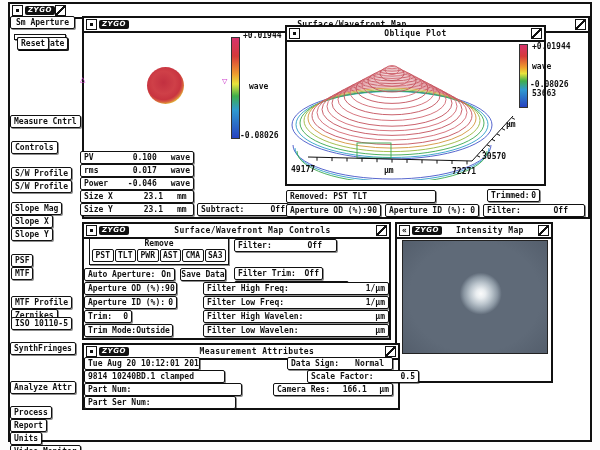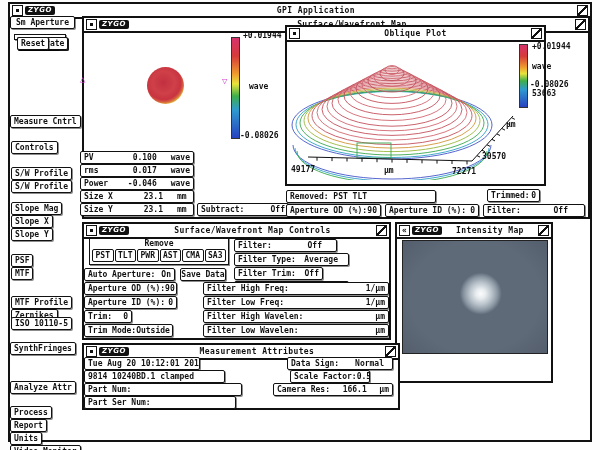--- a/index.html
+++ b/index.html
@@ -50,21 +50,20 @@
 <body>
 
 <div id="screen">
 
   <div class="win" style="left:8px;top:2px;width:584px;height:440px;">
     <div class="titlebar">
       <div class="menu-btn">
           <div class="menu-dot"></div>
         </div>
       <div class="logo">ZYGO</div>
-      <div class="title">GPI Application</div>
       <div class="corner-icon"></div>
     </div>
   </div>
 
   <div class="sb" style="left:10px;top:16px;">
     <div class="btn" style="padding:2px 5px;">Sm Aperture</div>
   </div>
 
   <div class="groupbox col" style="left:14px;top:34px;width:52px;padding:2px;">
     <div class="btn" style="margin-bottom:1px;">MEASURE</div>
@@ -263,24 +262,20 @@
       <div class="btn">AST</div>
       <div class="btn">CMA</div>
       <div class="btn">SA3</div>
     </div>
   </div>
 
   <div class="box spread" style="left:234px;top:239px;width:103px;padding-right:14px;">
     <span>Filter:</span>
     <span>Off</span>
   </div>
-  <div class="box spread" style="left:234px;top:253px;width:115px;padding-right:10px;">
-    <span>Filter Type:</span>
-    <span>Average</span>
-  </div>
   <div class="box spread" style="left:234px;top:267px;width:89px;">
     <span>Filter Trim:</span>
     <span>Off</span>
   </div>
   <div class="box spread" style="left:234px;top:281px;width:115px;">
     <span>Filter Window Size:</span>
     <span>3</span>
   </div>
 
   <div class="box spread" style="left:84px;top:268px;width:91px;">
@@ -349,21 +344,21 @@
   <div class="box" style="left:84px;top:357px;width:116px;">
     <span>Tue Aug 20 10:12:01 2013</span>
   </div>
   <div class="box spread" style="left:287px;top:357px;width:106px;padding-right:8px;">
     <span>Data Sign:</span>
     <span>Normal</span>
   </div>
   <div class="box" style="left:84px;top:370px;width:141px;">
     <span>9814 10240BD.1 clamped</span>
   </div>
-  <div class="box spread" style="left:290px;top:370px;width:80px;text-align:center;">
+  <div class="box spread" style="left:307px;top:370px;width:112px;text-align:center;">
     <span>Scale Factor:</span>
     <span>0.5</span>
   </div>
   <div class="box" style="left:84px;top:383px;width:158px;">
     <span>Part Num:</span>
   </div>
   <div class="box" style="left:273px;top:383px;width:120px;justify-content:space-between;">
     <span>Camera Res:</span>
     <span>166.1</span>
     <span>µm</span>

